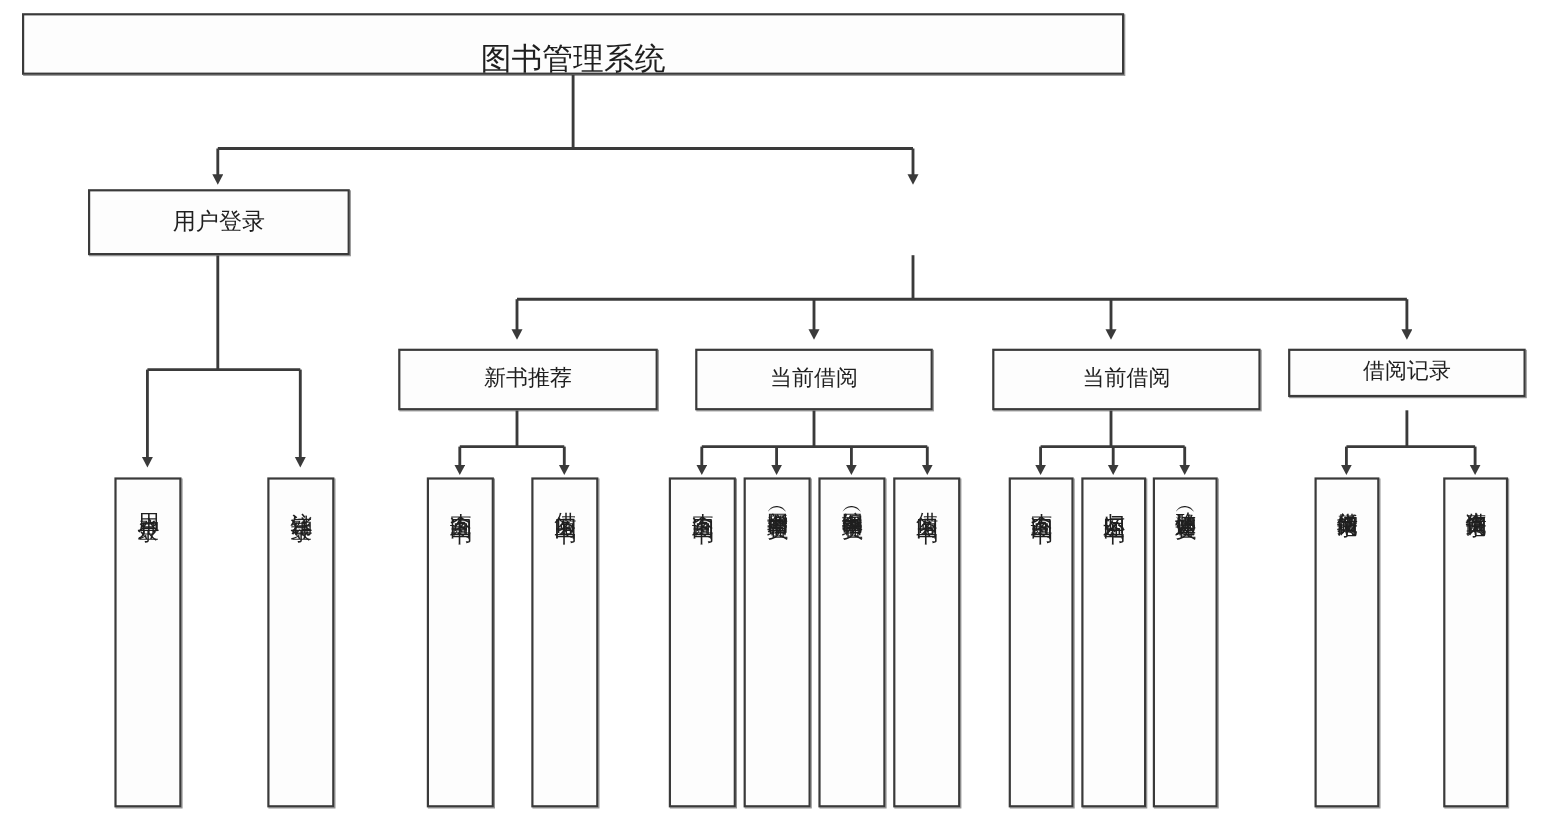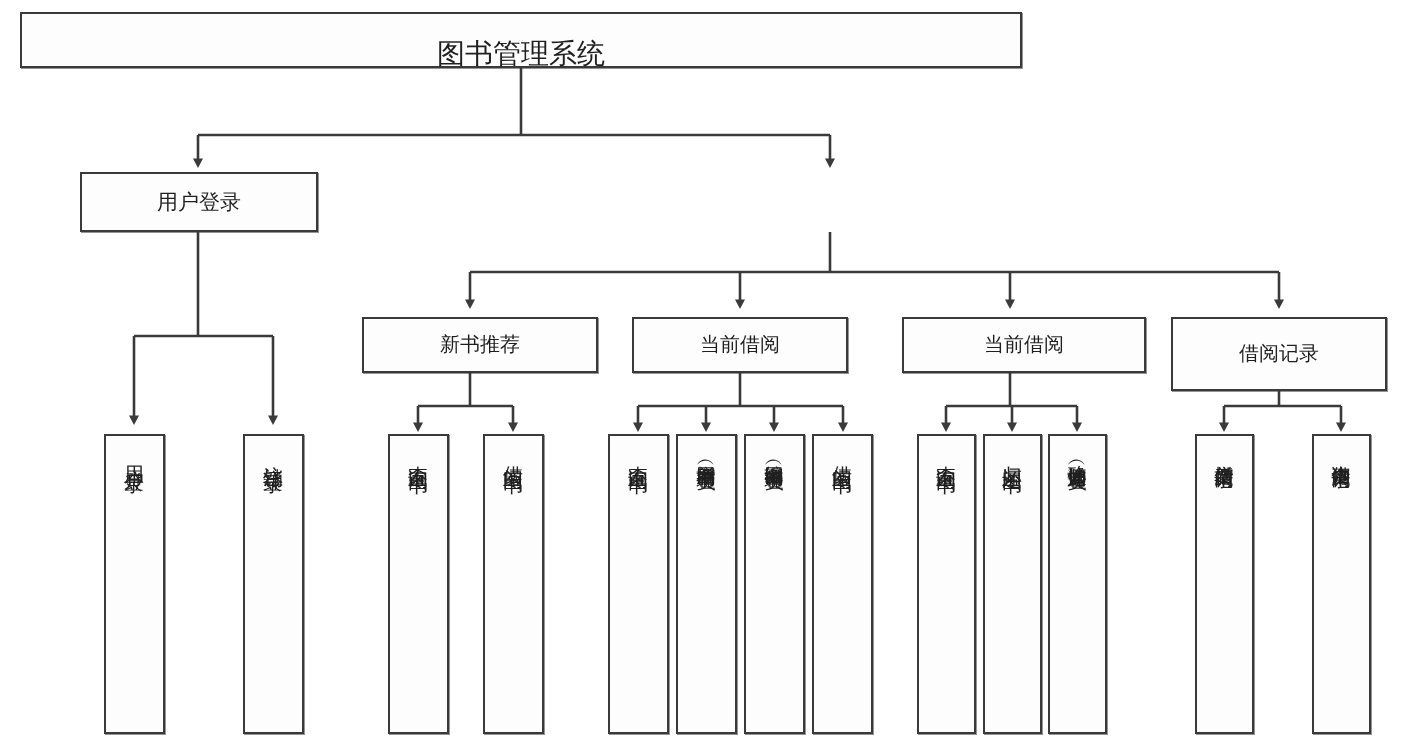--- a/index.html
+++ b/index.html
@@ -136,21 +136,21 @@
 
   <div class="node node-l3" style="left:362px; top:317px; width:236px; height:56px;">
     <span class="label">新书推荐</span>
   </div>
   <div class="node node-l3" style="left:632px; top:317px; width:216px; height:56px;">
     <span class="label">当前借阅</span>
   </div>
   <div class="node node-l3" style="left:902px; top:317px; width:244px; height:56px;">
     <span class="label">当前借阅</span>
   </div>
-  <div class="node node-l3" style="left:1171px; top:317px; width:216px; height:74px;">
+  <div class="node node-l3" style="left:1171px; top:317px; width:216px; height:44px;">
     <span class="label">借阅记录</span>
   </div>
 
   <div class="node node-leaf" style="left:104px; top:434px; width:61px; height:300px;">
     <span class="label">用户登录</span>
   </div>
   <div class="node node-leaf" style="left:243px; top:434px; width:61px; height:300px;">
     <span class="label">注销登录</span>
   </div>
 

